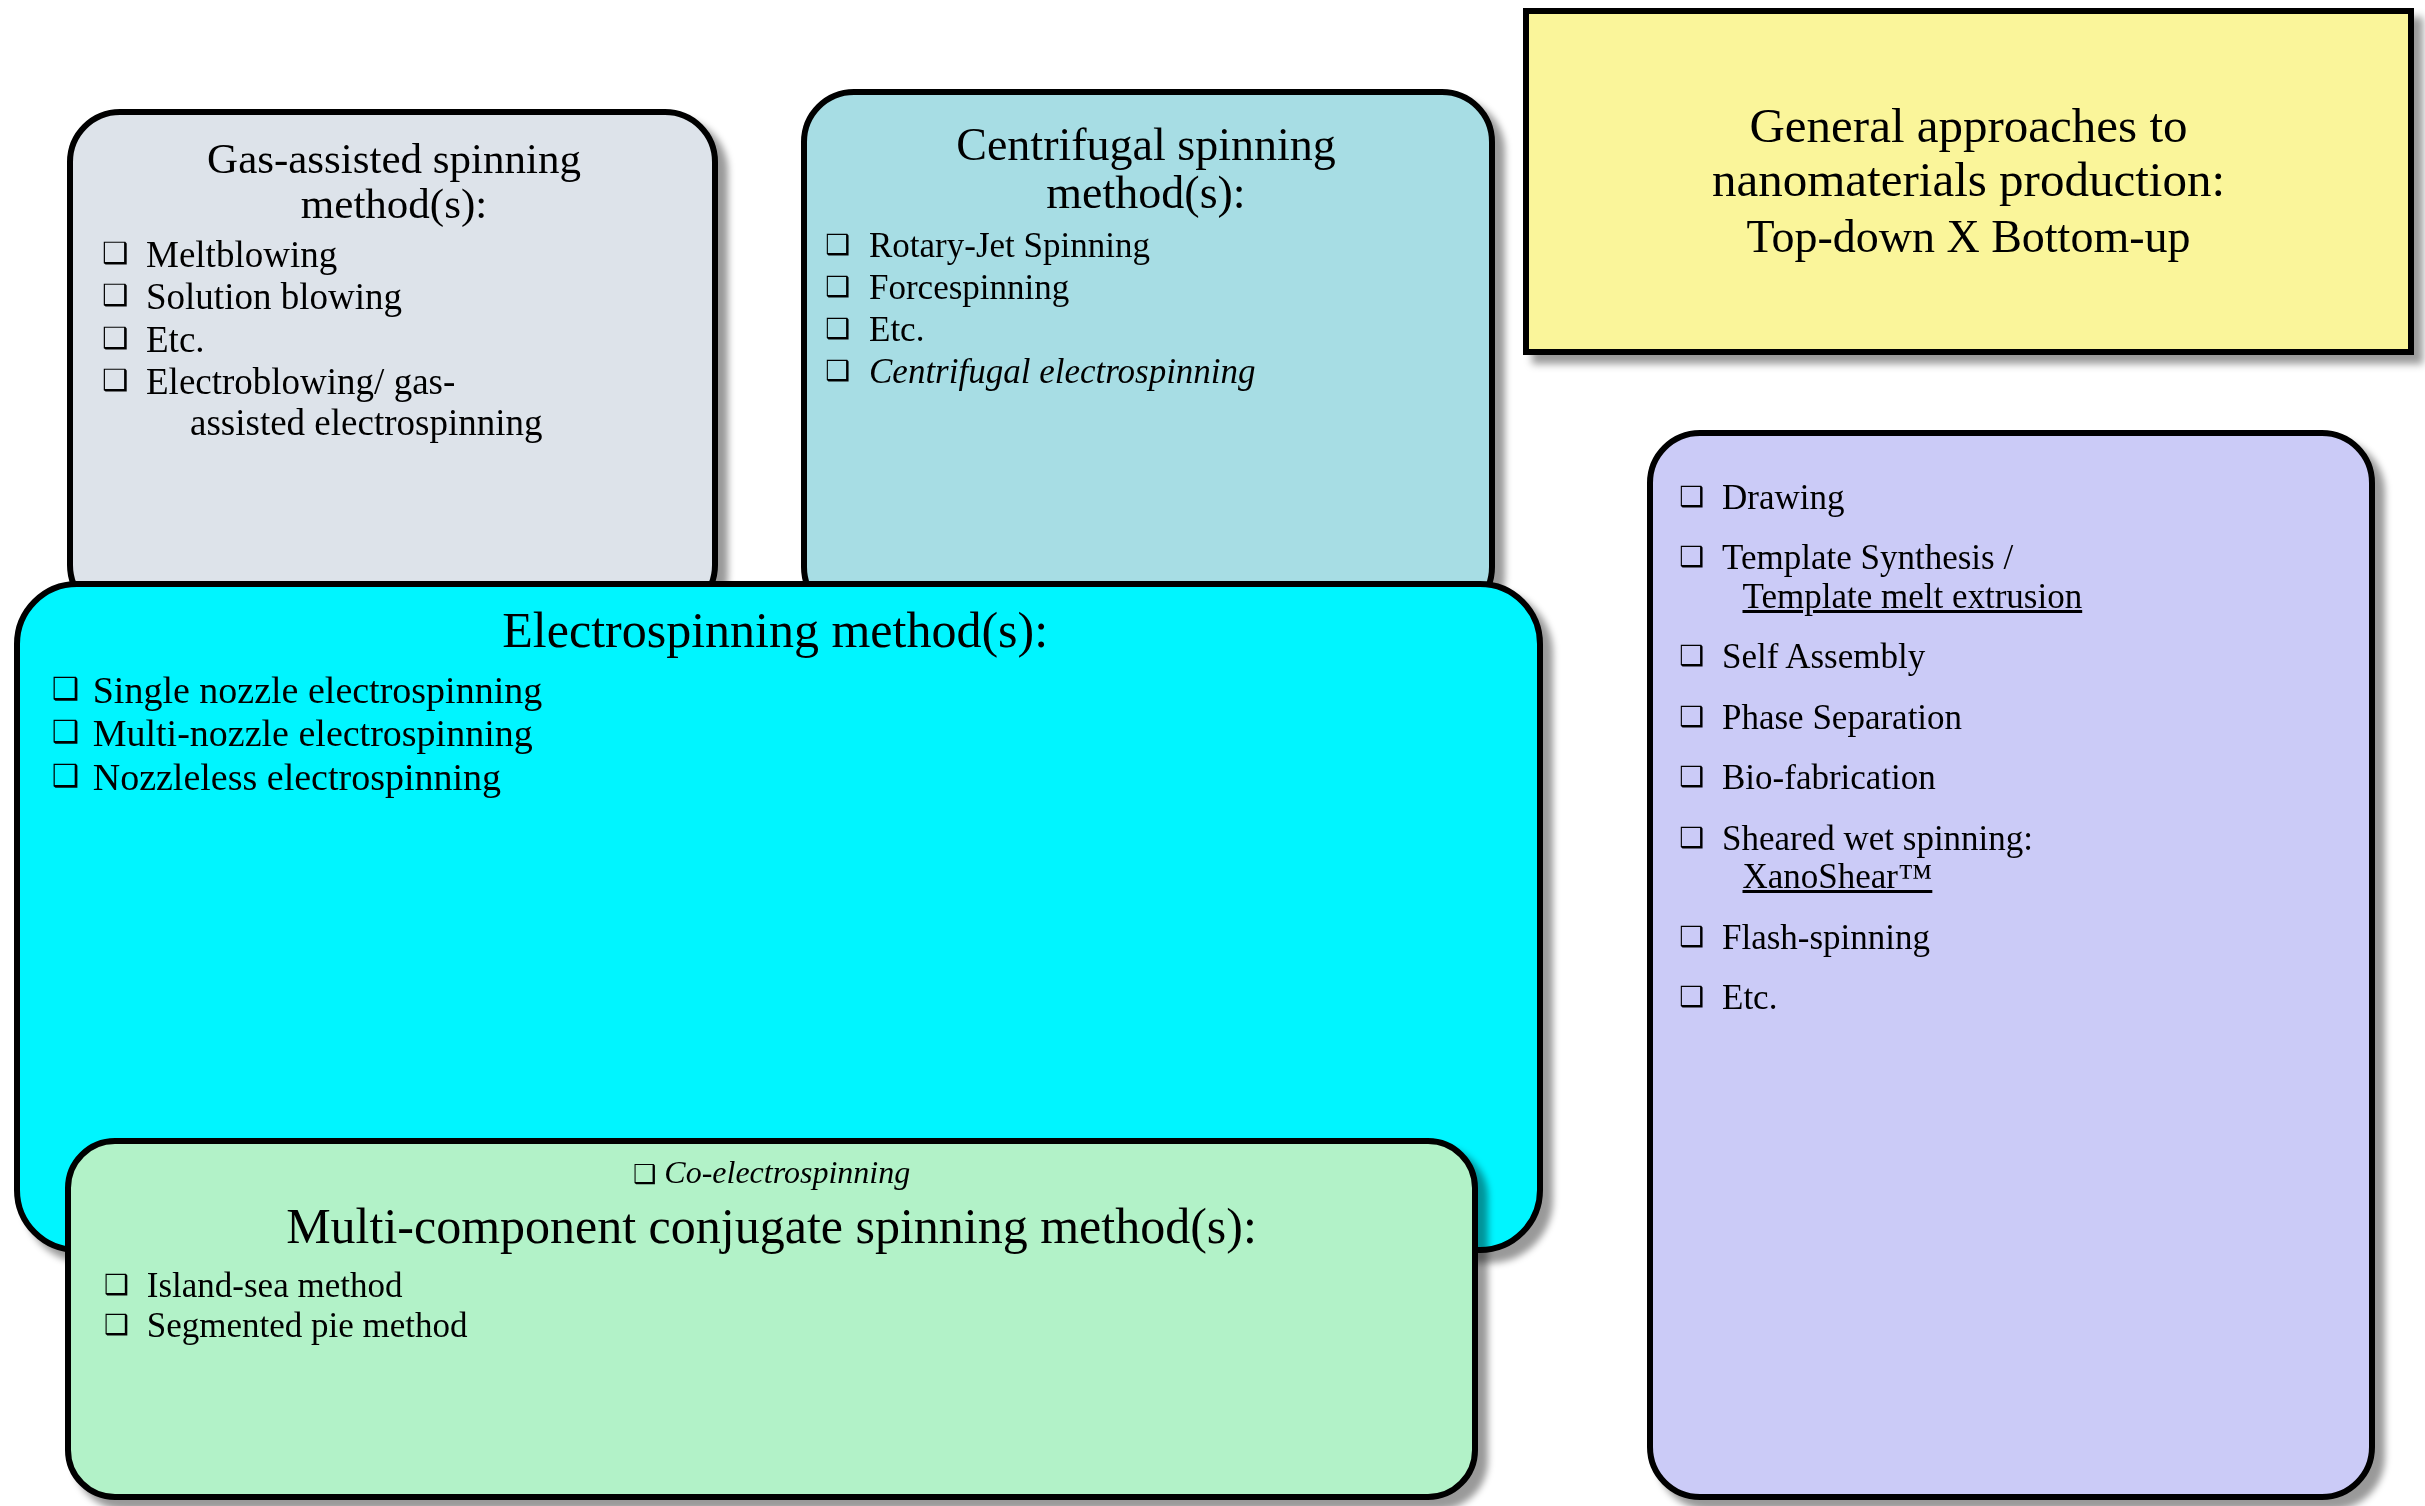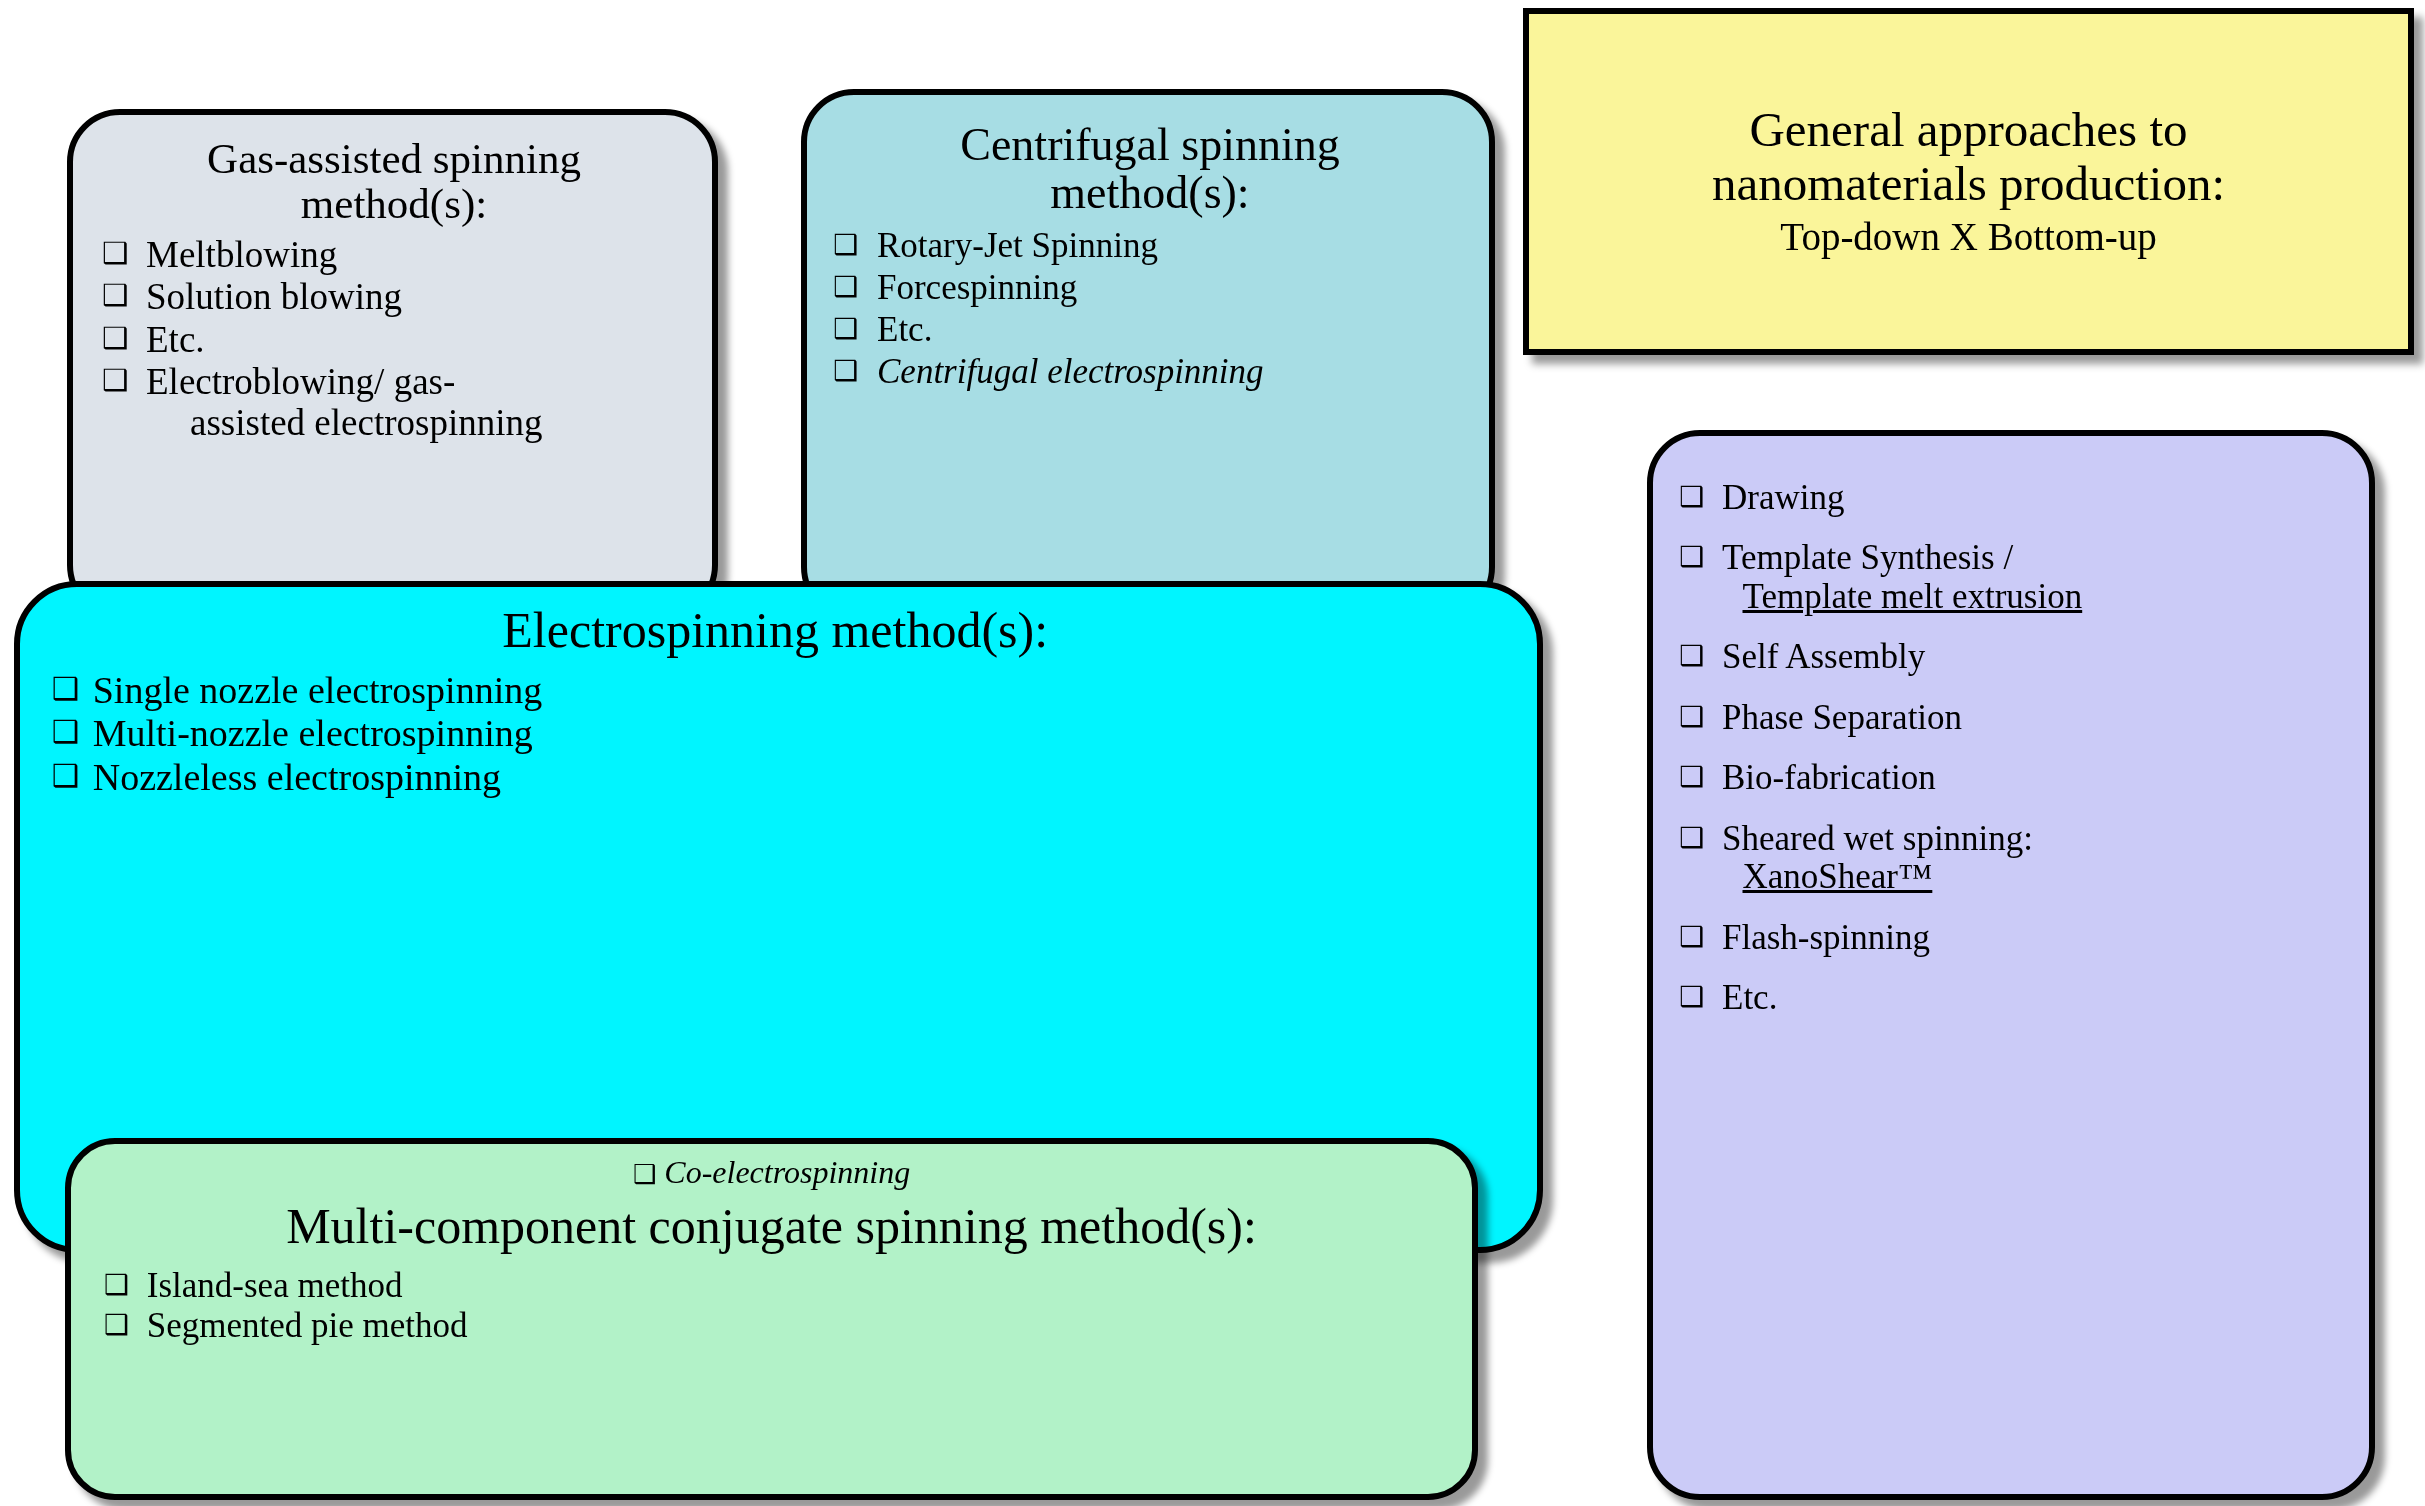--- a/index.html
+++ b/index.html
@@ -79,21 +79,21 @@
   #gas-box .inner { padding: 22px 26px 0 29px; }
   #gas-box ul.blist { font-size: 37px; margin-top: 8.5px; }
   #gas-box ul.blist > li { margin-bottom: 1.7px; }
   #gas-box .cont { padding-left: 44px; display: block; }
 
   
   #centrifugal-box {
     left: 801px; top: 89px; width: 694px; height: 531px;
     background: #a7dde4;
   }
-  #centrifugal-box .inner { padding: 26px 22px 0 26px; }
+  #centrifugal-box .inner { padding: 26px 22px 0 18px; }
   #centrifugal-box ul.blist { font-size: 35px; margin-top: 10.3px; }
   #centrifugal-box ul.blist > li { margin-bottom: 3.4px; }
 
   
   #electrospinning-box {
     left: 13.7px; top: 581px; width: 1529px; height: 672px;
     background: #00f5ff;
     border-radius: 63px;
   }
   #electrospinning-box .inner { padding: 17px 38px 0 32px; }
@@ -137,21 +137,21 @@
   #general-box .inner {
     height: 100%;
     display: flex;
     flex-direction: column;
     justify-content: center;
     padding: 0 22px;
     box-sizing: border-box;
   }
   #general-box .l1 { font-size: 49px; line-height: 1.10; }
   #general-box .l2 { font-size: 49px; line-height: 1.10; }
-  #general-box .l3 { font-size: 39px; line-height: 1.16; margin-top: 3.4px; }
+  #general-box .l3 { font-size: 46px; line-height: 1.16; margin-top: 3.4px; }
 
   
   #other-box {
     left: 1647px; top: 430px; width: 728px; height: 1070px;
     background: #cbcbf7;
     border-radius: 53px;
   }
   #other-box .inner { padding: 22px 20.5px 0 26px; }
   #other-box ul.blist { font-size: 35px; margin-top: 20.5px; }
   #other-box ul.blist > li { margin-bottom: 22px; padding-left: 43px; }

